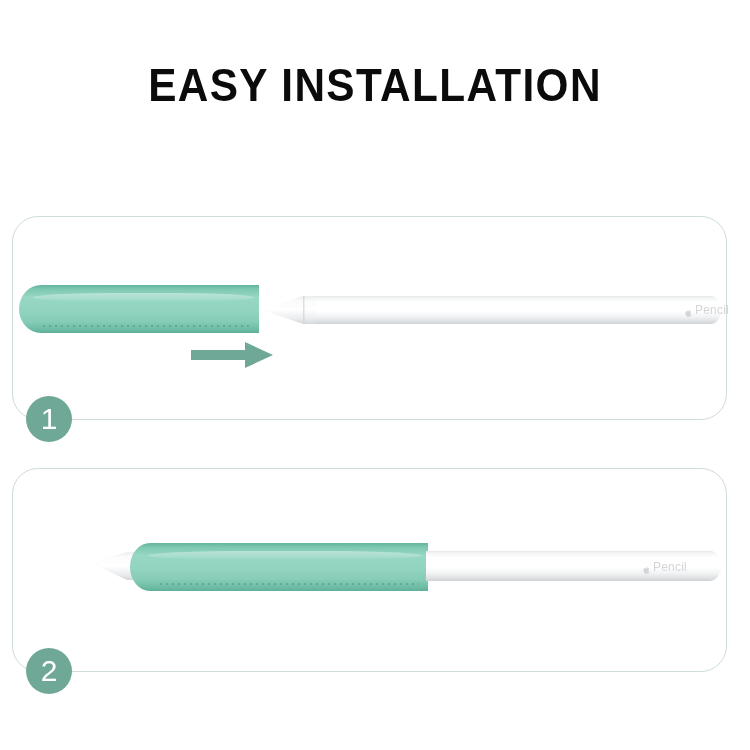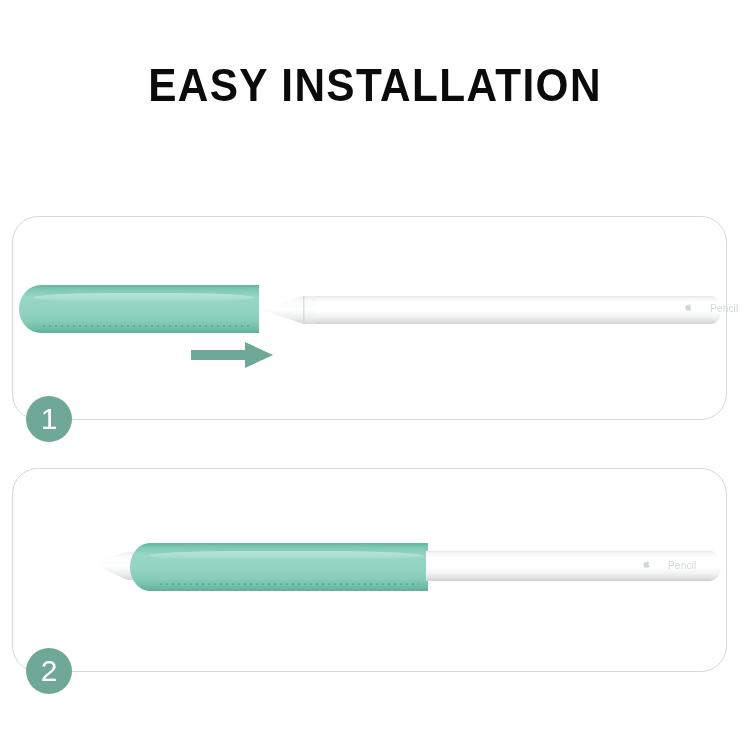--- a/index.html
+++ b/index.html
@@ -147,24 +147,24 @@
   
   .nib {
     position: absolute;
   }
   .nib svg { display: block; width: 100%; height: 100%; }
 
   
   .engrave {
     position: absolute;
     display: flex;
-    align-items: flex-start;
-    gap: 18px;
+    align-items: flex-end;
+    gap: 3px;
     color: #d3d6d8;
-    font-size: 10px;
+    font-size: 12px;
     font-family: "Liberation Sans", sans-serif;
     letter-spacing: 0.2px;
     user-select: none;
   }
   .engrave .apple-mark {
     width: 7px;
     height: 8px;
     display: block;
     fill: #d3d6d8;
   }

